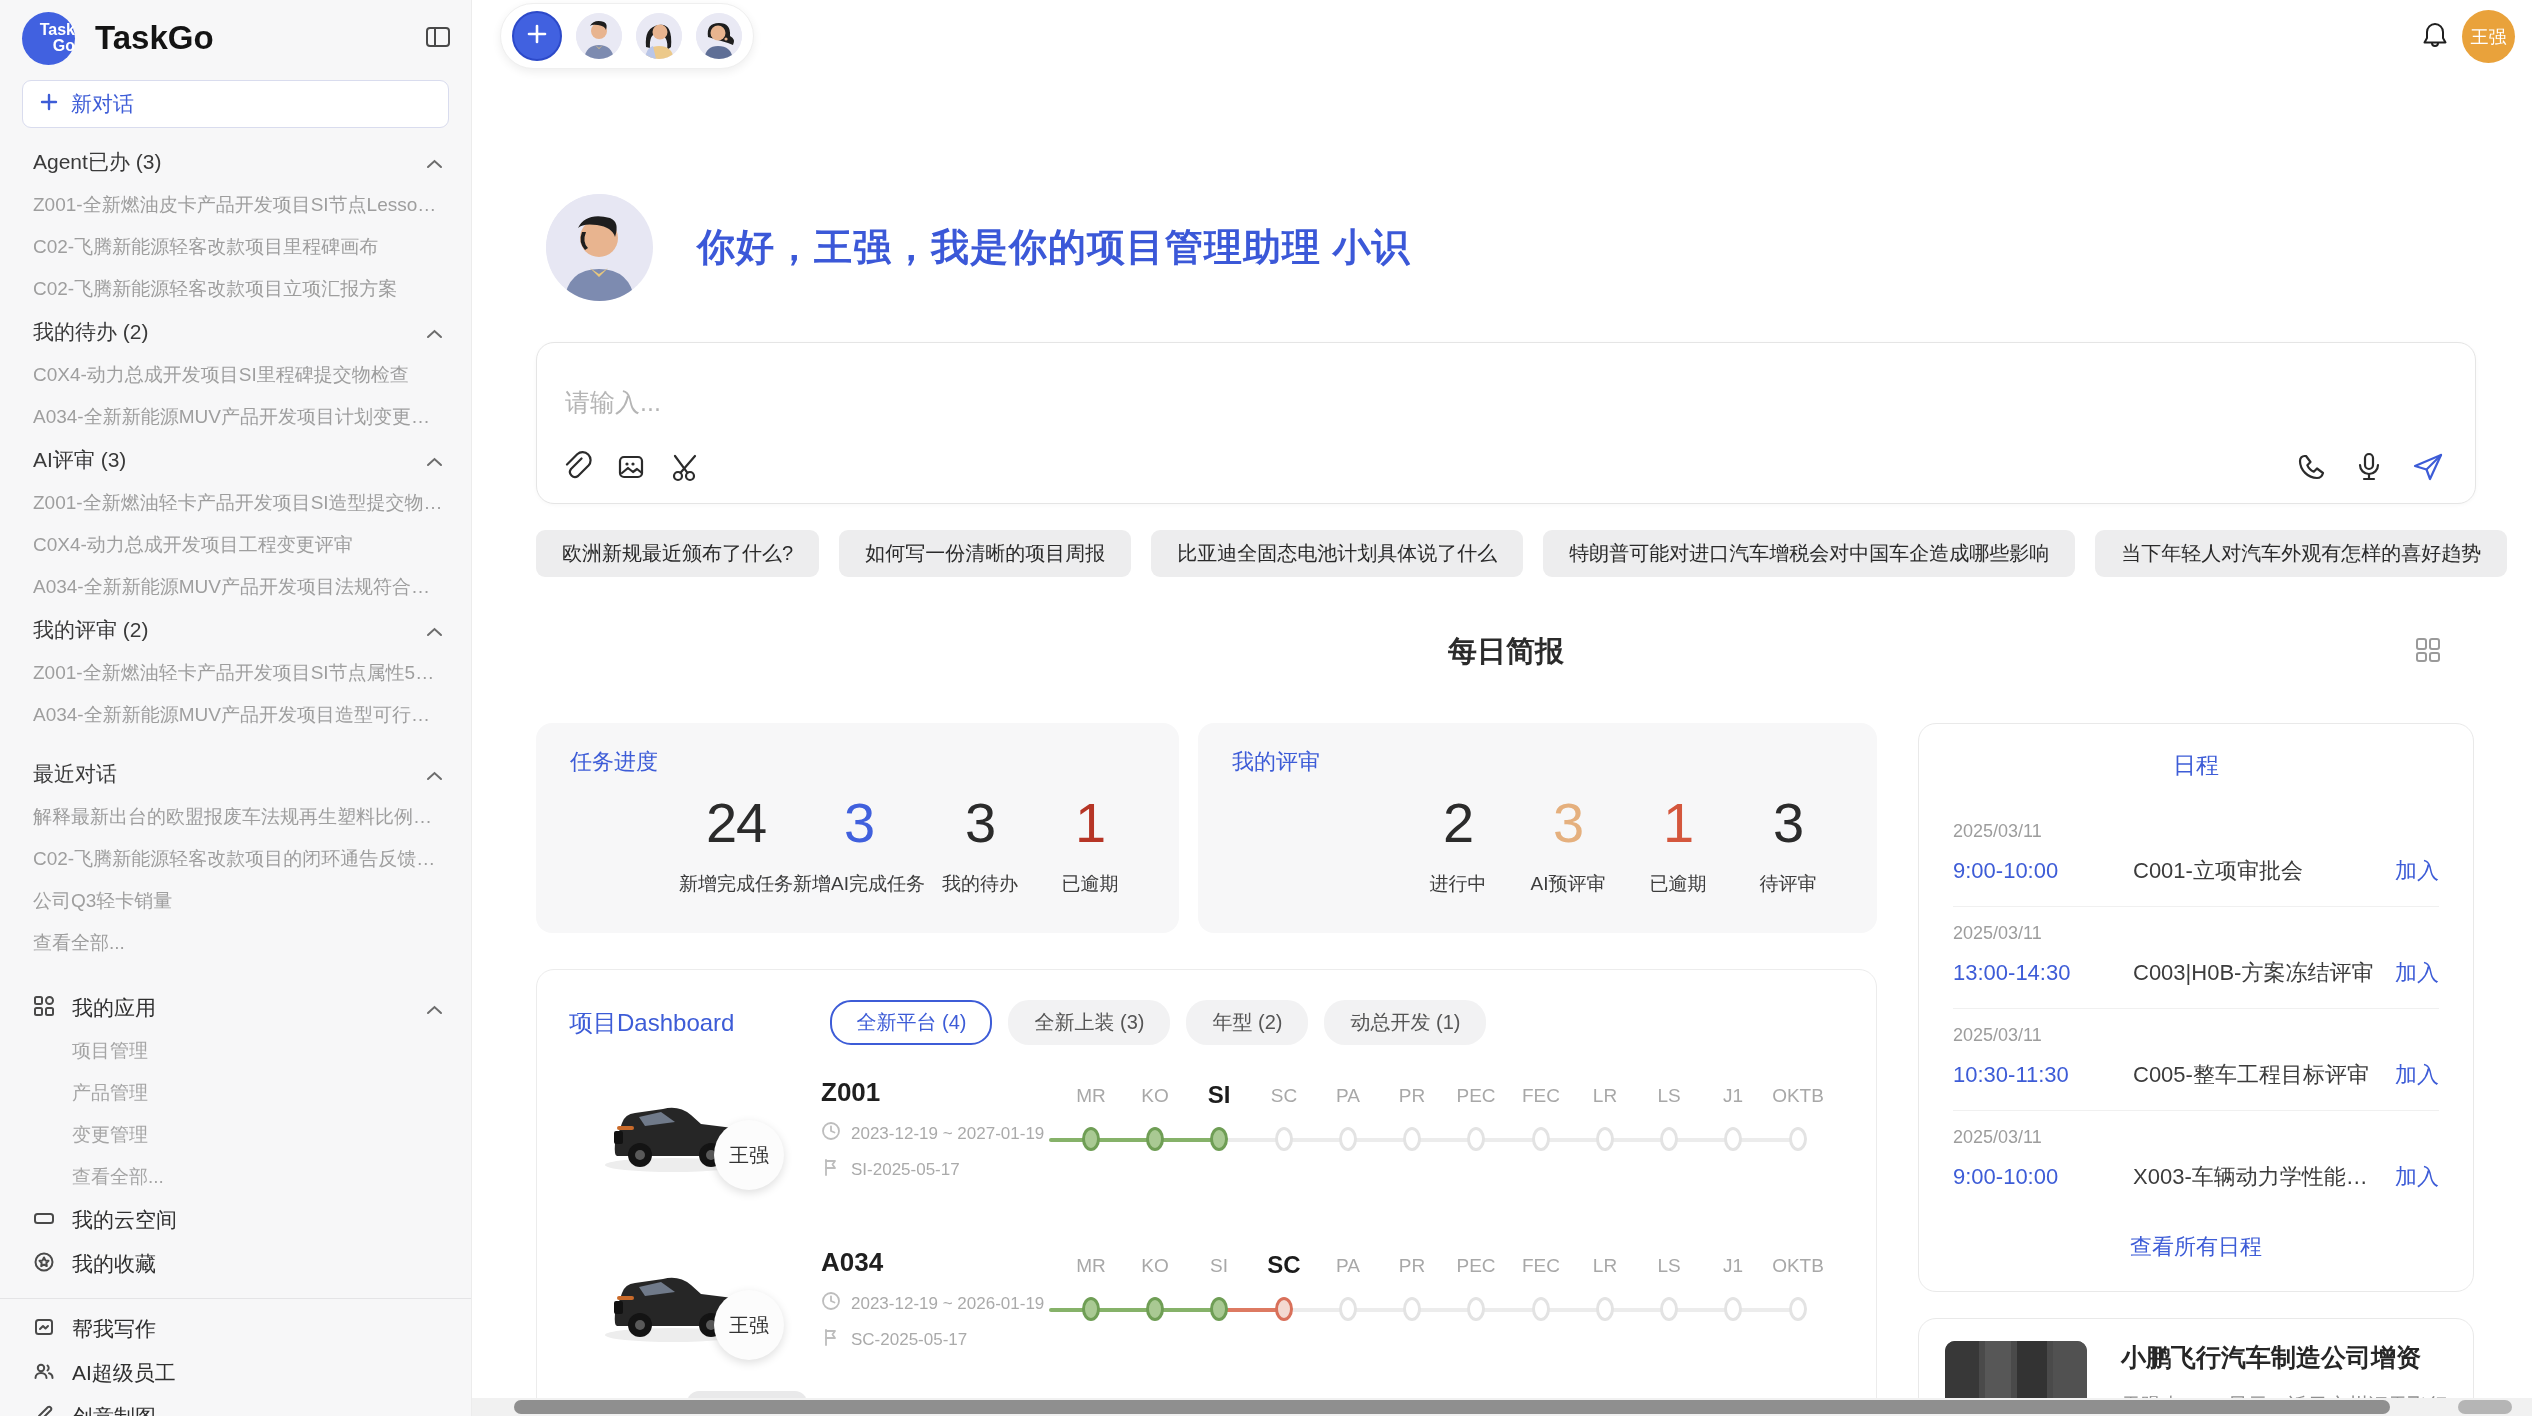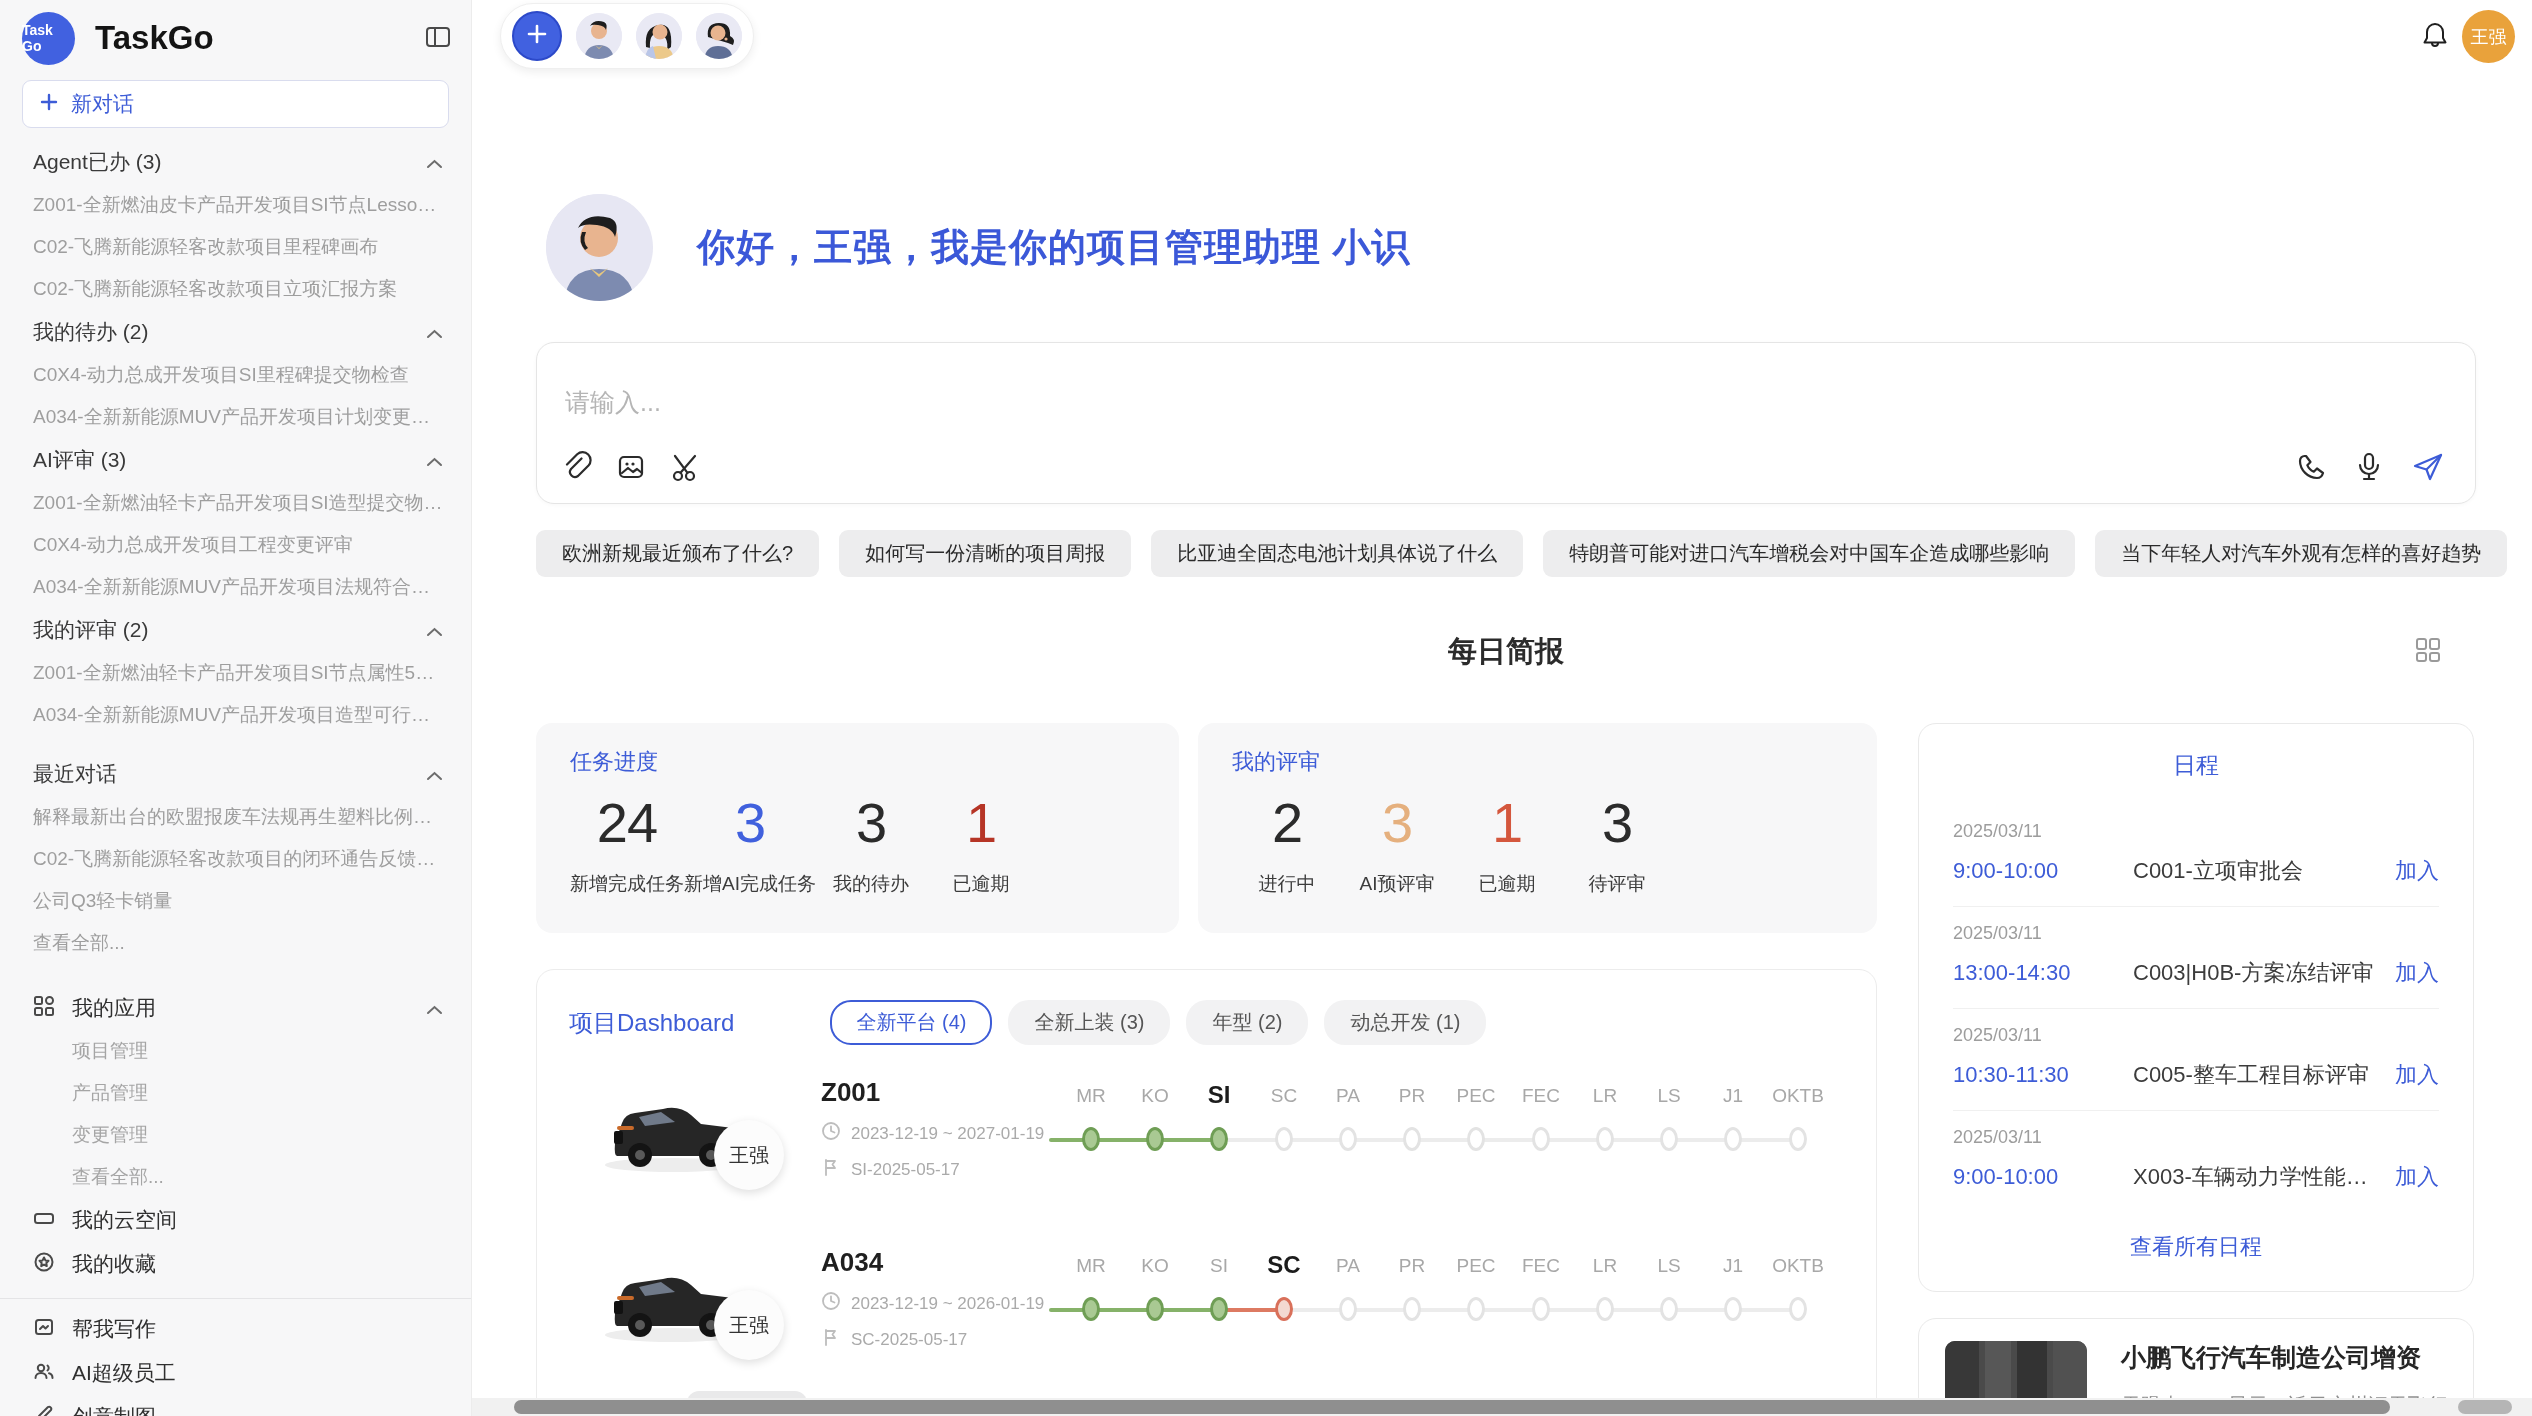--- a/index.html
+++ b/index.html
@@ -5,22 +5,22 @@
   html,body{margin:0;padding:0;}
   body{width:2532px;height:1416px;overflow:hidden;background:#fff;
        font-family:"Liberation Sans","DejaVu Sans",sans-serif;color:#262626;}
   #app{position:relative;width:2532px;height:1416px;}
 
   
   .sidebar{position:absolute;left:0;top:0;width:472px;height:1416px;background:#f7f7f8;
            border-right:1px solid #ececec;box-sizing:border-box;overflow:hidden;}
   .side-head{display:flex;align-items:center;height:76px;padding:0 20px 0 22px;}
   .logo{width:53px;height:53px;border-radius:50%;background:#4161e0;color:#fff;flex:0 0 auto;
-        display:flex;flex-direction:column;align-items:flex-start;justify-content:center;
-        font-size:14px;line-height:16px;font-weight:bold;}
+        display:flex;flex-direction:column;align-items:flex-end;justify-content:center;
+        font-size:16px;line-height:16px;font-weight:bold;}
   .app-title{font-size:33px;font-weight:bold;margin-left:20px;color:#141414;flex:1;}
   .icon-btn{background:none;border:none;padding:0;cursor:pointer;display:flex;align-items:center;}
   .new-chat{margin:4px 22px 12px;height:46px;border:1px solid #d9dcee;background:#fff;border-radius:9px;
             display:flex;align-items:center;padding:0 16px;color:#3d5cd7;font-size:21px;gap:12px;cursor:pointer;}
   .sec-h{display:flex;align-items:center;justify-content:space-between;height:44px;
          padding:0 28px 0 33px;font-size:21px;color:#3a3a3a;cursor:pointer;}
   .side-item{height:42px;line-height:42px;padding:0 28px 0 33px;font-size:19px;color:#9e9e9e;
              white-space:nowrap;overflow:hidden;text-overflow:ellipsis;cursor:pointer;}
   .recent-gap{margin-top:16px;}
   .apps-gap{margin-top:22px;}
@@ -69,21 +69,21 @@
   
   .brief-h{position:absolute;left:536px;top:632px;width:1940px;height:40px;}
   .brief-title{text-align:center;font-size:29px;font-weight:bold;color:#2b2b2b;}
   .brief-grid{position:absolute;right:34px;top:4px;cursor:pointer;}
 
   .stat-card{position:absolute;top:723px;height:210px;background:#f7f7f8;border-radius:16px;
              box-sizing:border-box;padding:24px 34px;}
   .stat-card.c1{left:536px;width:643px;}
   .stat-card.c2{left:1198px;width:679px;}
   .stat-title{font-size:22px;color:#3d5cd7;}
-  .stat-row{display:flex;justify-content:flex-start;margin-top:14px;}
+  .stat-row{display:flex;justify-content:flex-end;margin-top:14px;}
   .stat-col{text-align:center;min-width:110px;}
   .stat-val{font-size:56px;font-weight:500;line-height:64px;letter-spacing:-1px;}
   .stat-lab{font-size:19px;color:#3c3c3c;margin-top:16px;}
   .c-dark{color:#2b2b2b;} .c-blue{color:#4060dd;} .c-red{color:#b63526;}
   .c-orange{color:#e5b07e;} .c-red2{color:#d4573d;}
 
   
   .dash-card{position:absolute;left:536px;top:969px;width:1341px;height:520px;background:#fff;
              border:1px solid #ececec;border-radius:18px;box-sizing:border-box;overflow:hidden;}
   .dash-head{display:flex;align-items:center;padding:30px 32px 0 32px;}

